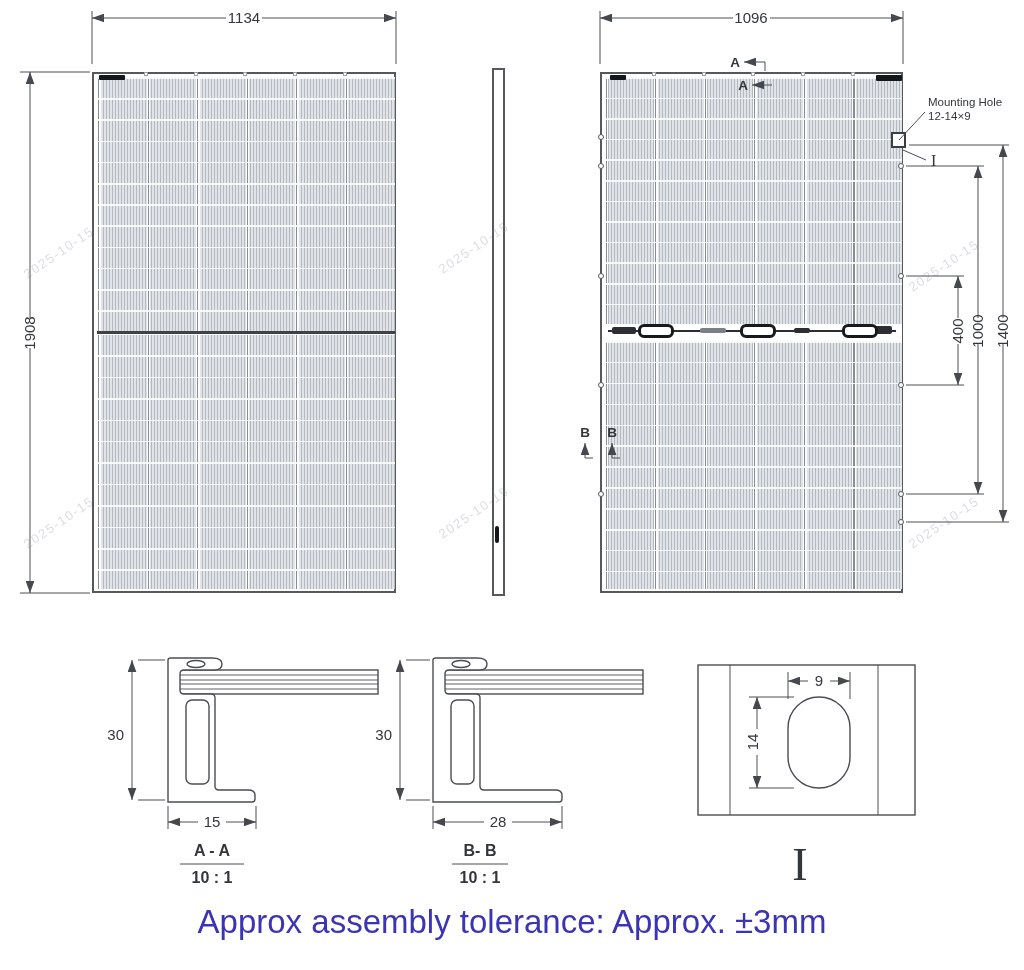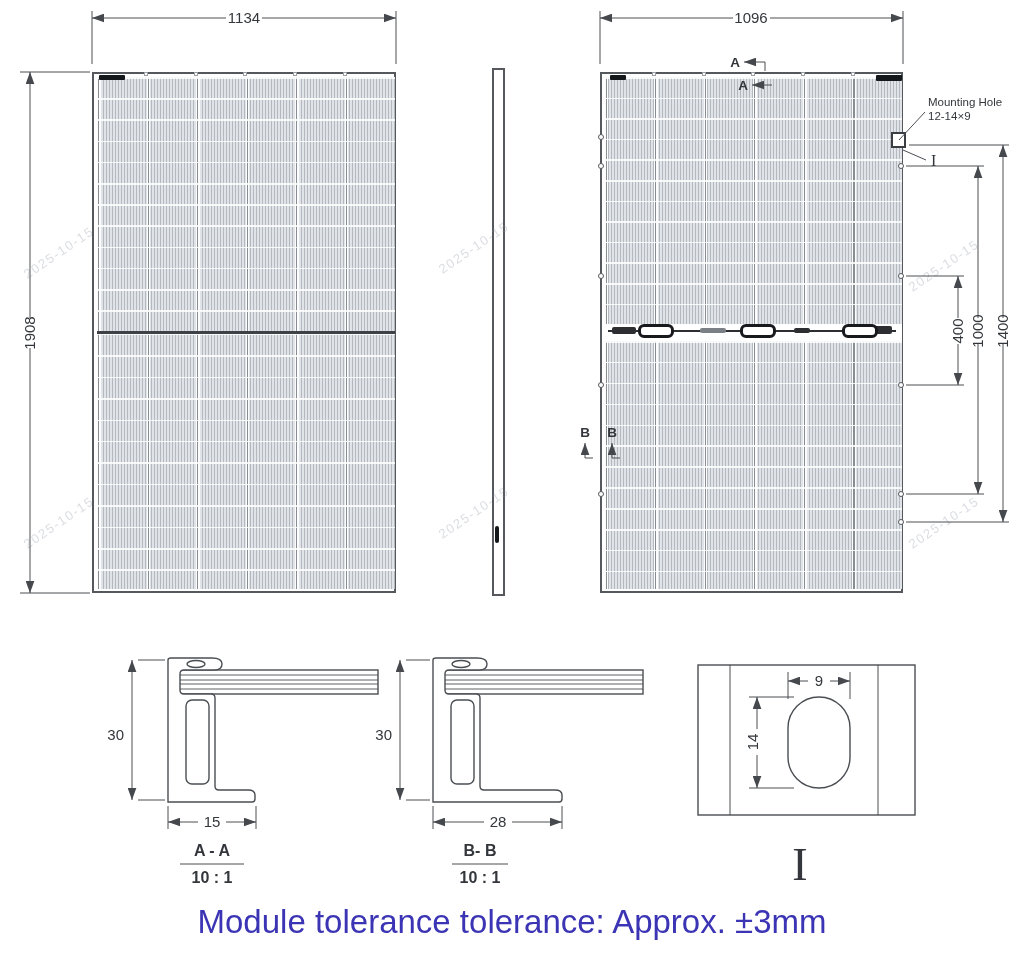--- a/index.html
+++ b/index.html
@@ -233,14 +233,14 @@
       <text x="819" y="686" text-anchor="middle">9</text>
       <line x1="749" y1="697" x2="794" y2="697"></line>
         <line x1="749" y1="788" x2="794" y2="788"></line>
       <line x1="757" y1="697" x2="757" y2="788" marker-start="url(#arr)" marker-end="url(#arr)"></line>
       <rect transform="rotate(-90 753 742)" x="740" y="734" width="26" height="16" fill="#fff"></rect>
       <text transform="rotate(-90 753 742)" x="753" y="747" text-anchor="middle">14</text>
       <text class="serifI" x="800" y="880" text-anchor="middle">I</text>
     </g>
   </svg>
 
-  <div class="footer">Module tolerance tolerance: Approx. ±3mm</div>
+  <div class="footer">Approx assembly tolerance: Approx. ±3mm</div>
 </div>
 
 </body></html>

